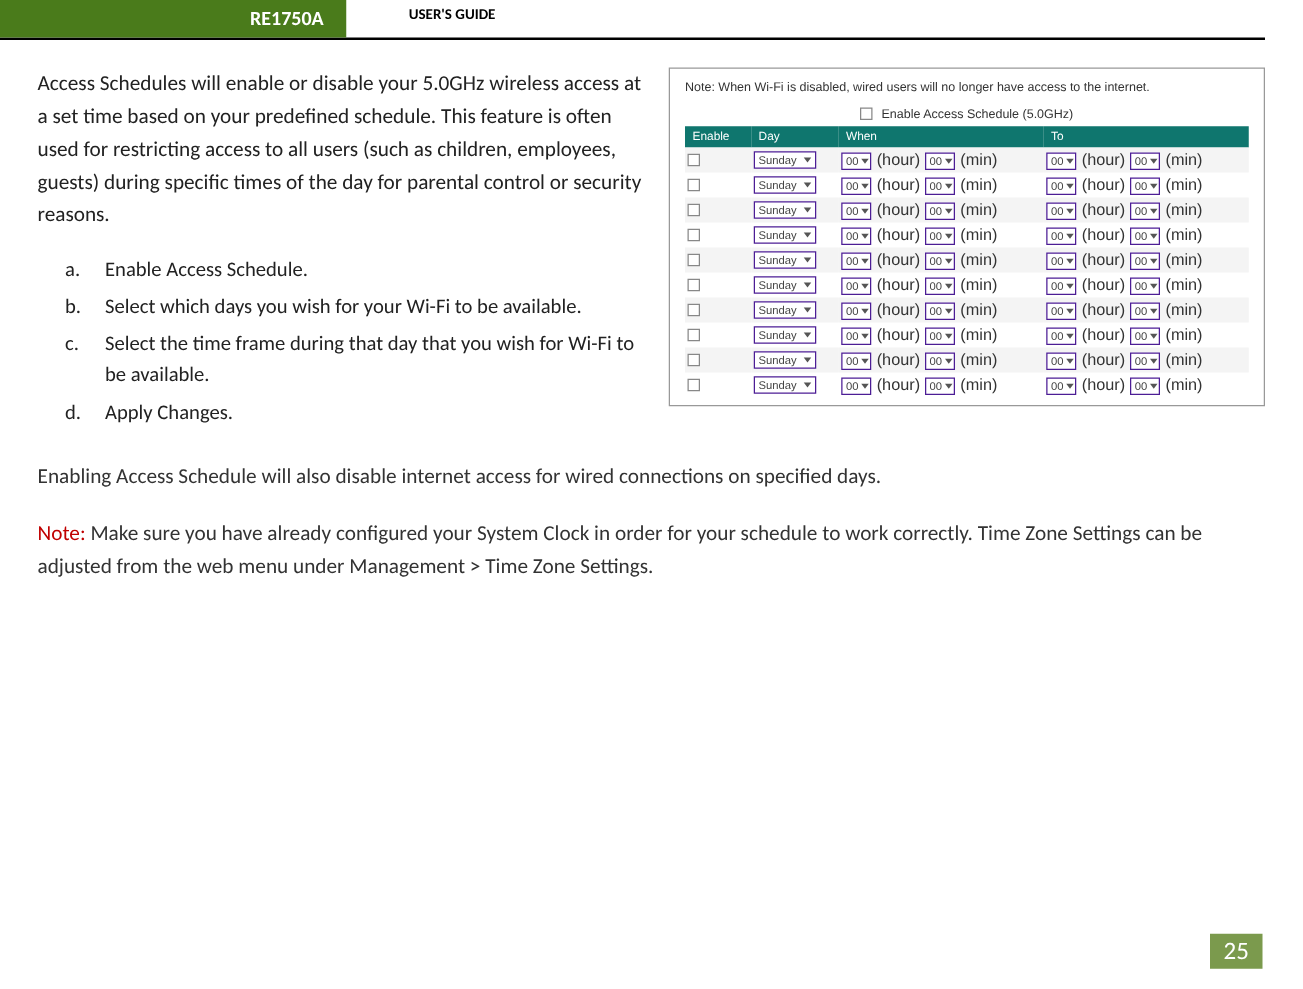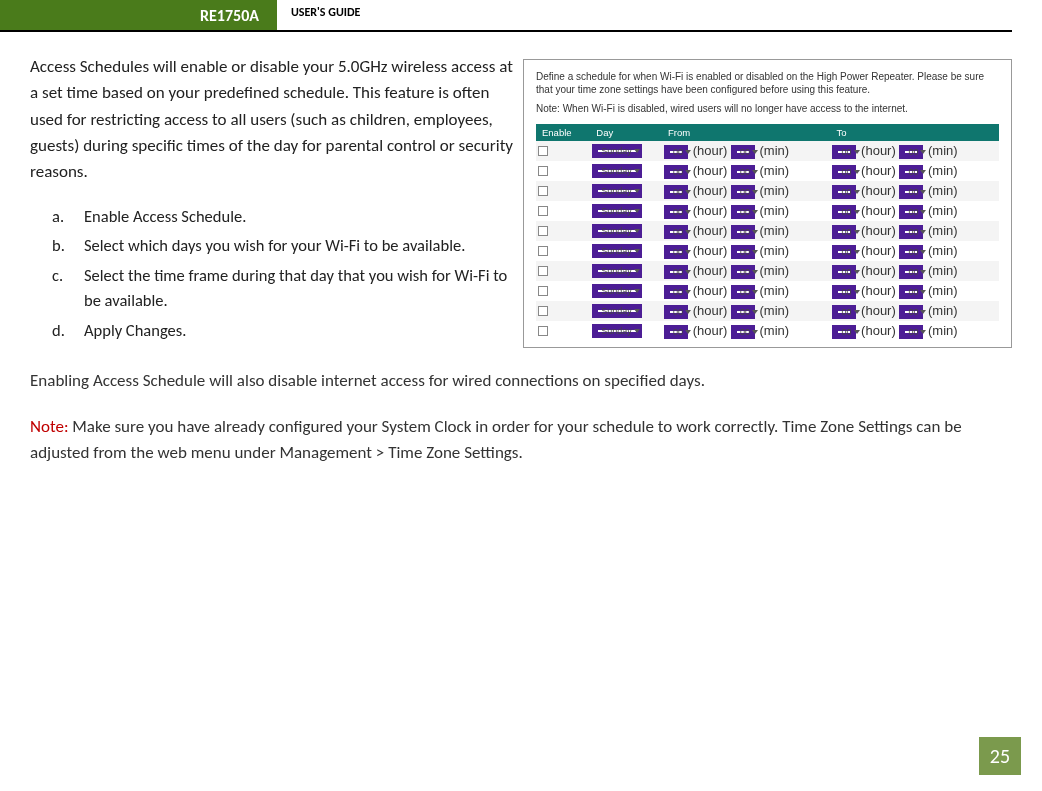--- a/index.html
+++ b/index.html
@@ -12,20 +12,21 @@
     position: relative;
     background: #fff;
   }
   .header-bar {
     position: relative;
     height: 32px;
     border-bottom: 2px solid #000;
     margin: 0 30px 0 0;
     display: flex;
     align-items: stretch;
+    gap: 36px;
   }
   .header-badge {
     background: #4a7b1b;
     color: #fff;
     font-weight: bold;
     font-size: 16px;
     padding: 6px 18px 6px 200px;
     margin-left: 0;
   }
   .header-title {
@@ -38,22 +39,22 @@
     padding: 22px 30px 0 30px;
   }
   .section-title {
     color: #1f4e79;
     font-weight: bold;
     font-size: 17px;
     margin-bottom: 24px;
   }
   .two-col {
     display: flex;
-    gap: 8px;
-    align-items: flex-end;
+    gap: 20px;
+    align-items: flex-start;
   }
   .left-col {
     flex: 0 0 485px;
     font-size: 17px;
     line-height: 1.55;
     color: #222;
   }
   .steps {
     margin: 18px 0 0 22px;
     font-size: 16.5px;
@@ -121,21 +122,21 @@
     display:inline-block;
     width:10px; height:10px;
     border:1px solid #888;
     background:#fff;
     vertical-align:middle;
   }
   .mini-select {
     display:inline-flex;
     align-items:center;
     height:14px;
-    border:6px solid #4c1d95;
+    border:1px solid #4c1d95;
     background:#fff;
     padding: 0 3px;
     font-size:9px;
     margin-right:1px;
   }
   .mini-select.wday { width:50px; justify-content:space-between;}
   .mini-select.num { width:24px; justify-content:space-between;}
   .arrow-dn {
     width:0; height:0;
     border-left:3px solid transparent;
@@ -145,24 +146,24 @@
   }
   .unit { font-size:13px; color:#333; }
   .after-text {
     font-size: 17px;
     line-height: 1.55;
     margin-top: 20px;
   }
   .note-label { color: #c00000; }
   .page-num {
     position: absolute;
-    right: 21px;
+    right: 32px;
     bottom: 16px;
     width: 42px;
-    height: 38px;
+    height: 28px;
     background: #7b9a4d;
     color: #fff;
     font-size: 20px;
     display: flex;
     align-items: center;
     justify-content: center;
   }
 </style>
 </head>
 <body>
@@ -191,28 +192,31 @@
             <div class="text">Select the time frame during that day that you wish for Wi-Fi to be available.</div>
           </div>
           <div class="row">
             <div class="letter">d.</div>
             <div class="text">Apply Changes.</div>
           </div>
         </div>
     </div>
 
     <div class="right-col">
-      <div class="panel-desc">Define a schedule for when Wi-Fi is enabled or disabled on the High Power Repeater. Please be sure that your time zone settings have been configured before using this feature.</div>
       <div class="panel-note">Note: When Wi-Fi is disabled, wired users will no longer have access to the internet.</div>
+      <div class="enable-master">
+        <span class="mini-check chk"></span>
+        <span>Enable Access Schedule (5.0GHz)</span>
+      </div>
       <table class="sched-table">
         <thead>
           <tr>
             <th>Enable</th>
             <th>Day</th>
-            <th>From</th>
+            <th>When</th>
             <th>To</th>
           </tr>
         </thead>
         <tbody id="sched-body">
             <tr class="row-alt">
               <td><span class="mini-check"></span></td>
               <td><span class="mini-select wday">
                   <span>Sunday</span>
                   <span class="arrow-dn"></span>
                 </span></td>

